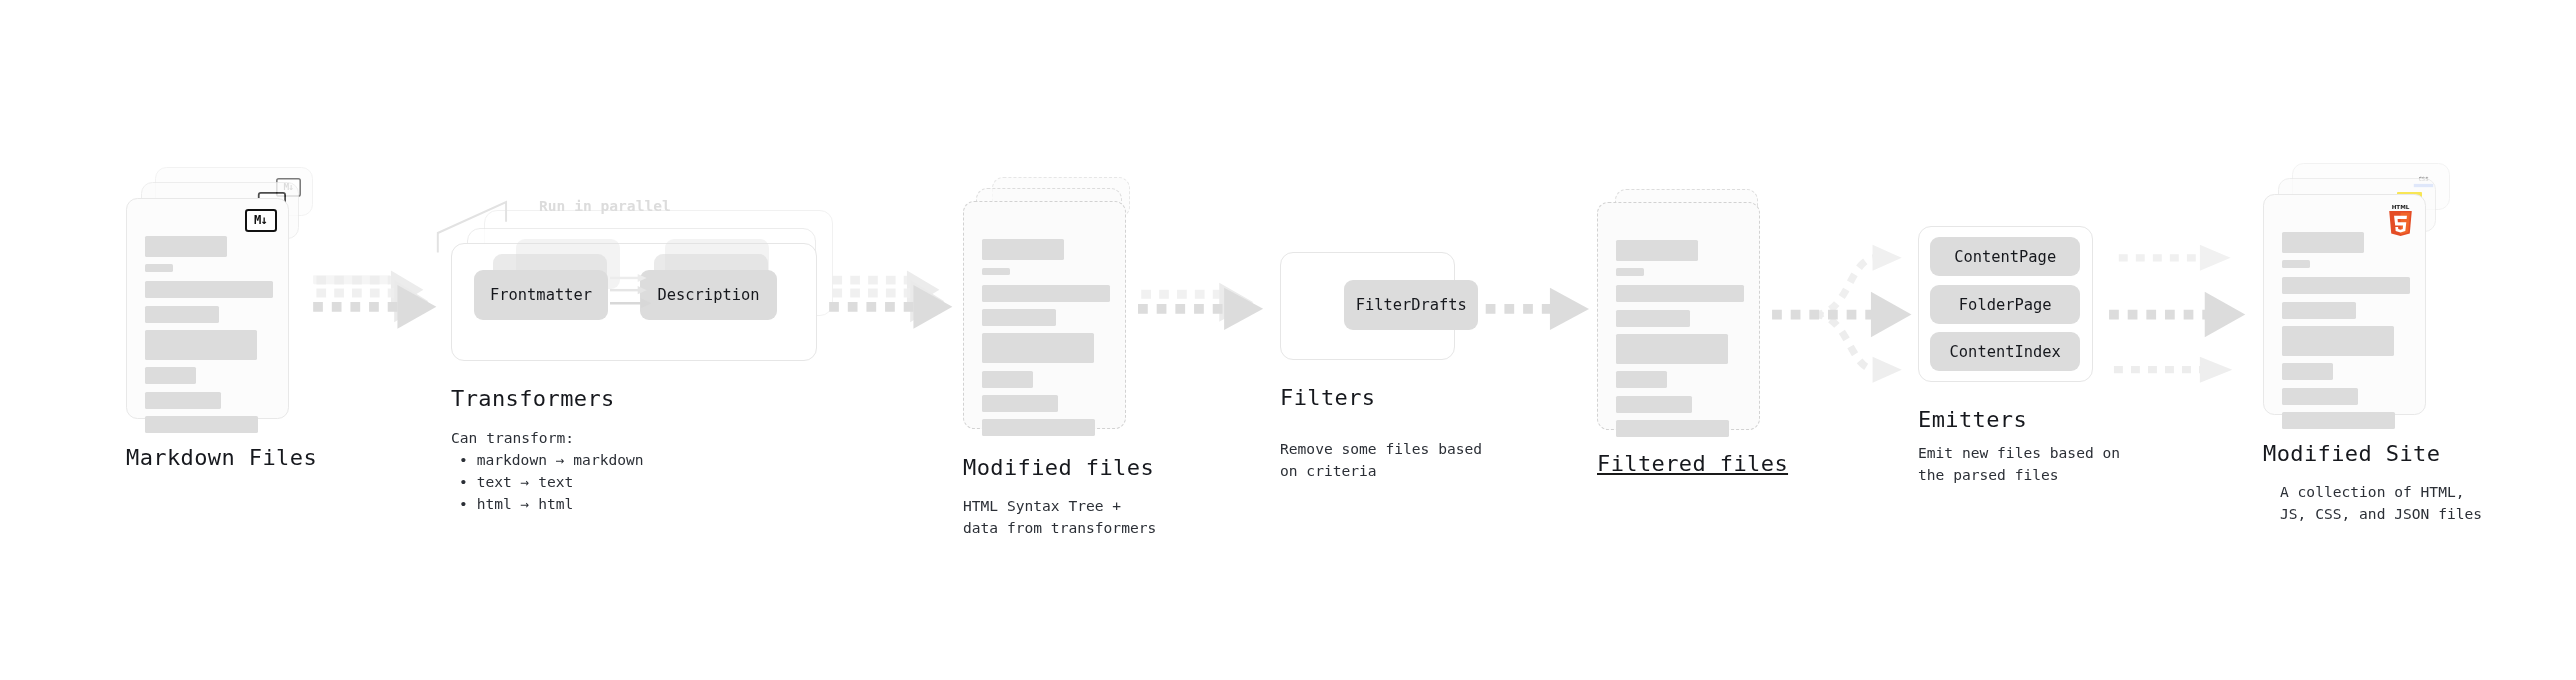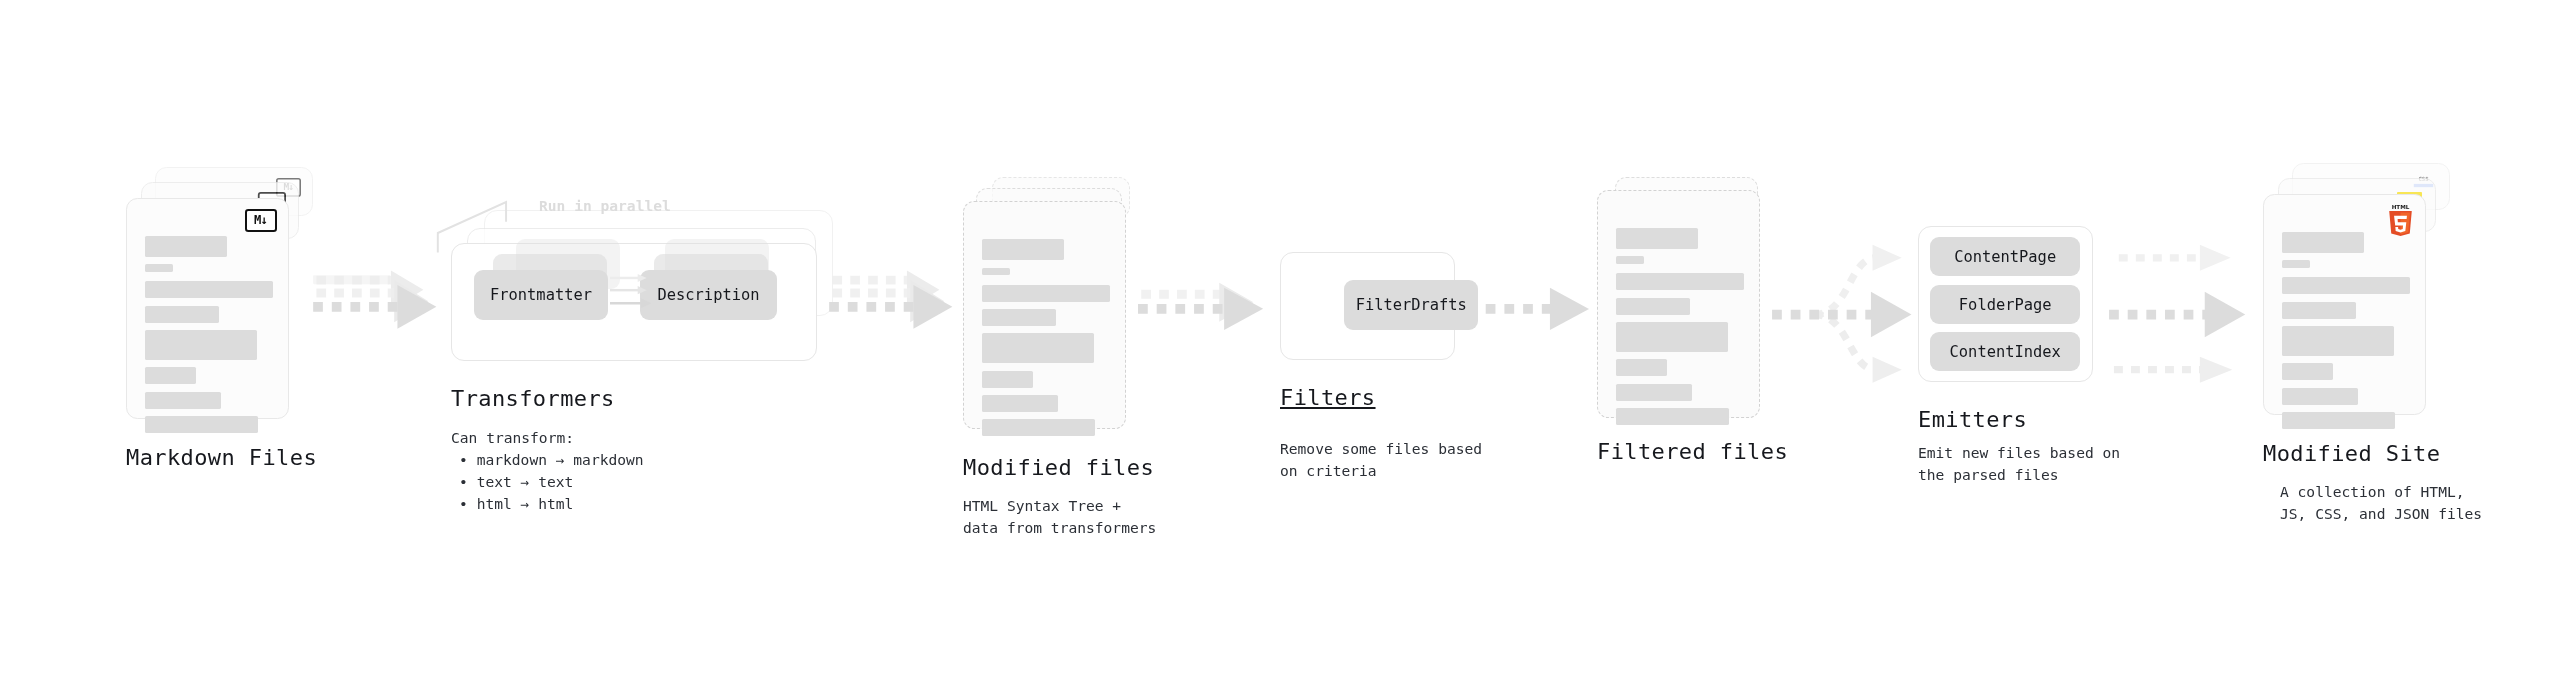--- a/index.html
+++ b/index.html
@@ -213,33 +213,33 @@
         <line x1="0" y1="28" x2="112" y2="28"></line>
       </g>
     <polygon points="106,2 154,28 106,54" fill="#dcdcdc"></polygon>
   </svg>
 
   <div class="node" style="left:1280px;top:252px;">
     <div style="position:relative;width:175px;height:110px;">
       <div class="group" style="left:0px;top:0px;width:175px;height:108px;"></div>
       <div class="pill" style="left:20.3px;top:28.4px;width:134px;height:50px;margin-left:44px;">FilterDrafts</div>
     </div>
-    <div class="title" style="margin-top:23px;text-decoration:underline;">Filters</div>
+    <div class="title" style="margin-top:23px;">Filters</div>
     <div class="subtitle" style="margin-top:28px;">Remove some files based
 on criteria</div>
   </div>
 
   <svg class="ov" style="left:1467px;top:295px;" width="122" height="49" viewBox="0 0 150 60">
     <g stroke="#dcdcdc" stroke-width="12" stroke-dasharray="12 11">
         <line x1="0" y1="17" x2="108" y2="17"></line>
       </g>
     <polygon points="102,-9 150,17 102,43" fill="#dcdcdc"></polygon>
   </svg>
 
-  <div class="node" style="left:1597px;top:177px;">
+  <div class="node" style="left:1597px;top:189px;text-decoration:underline;">
     <div class="stack" style="width:175px;height:244px;">
       <div class="card dashed ghost1" style="left:18px;top:0px;width:143px;height:41px;"></div>
       <div class="card dashed" style="left:0px;top:13px;width:163px;height:228px;">
         <div class="card-lines">
           <div class="ln h" style="width:64%;"></div>
           <div class="ln tiny" style="width:22%;"></div>
           <div class="ln" style="width:100%;"></div>
           <div class="ln" style="width:58%;"></div>
           <div class="ln" style="height:30px;width:87%;"></div>
           <div class="ln" style="width:40%;"></div>

